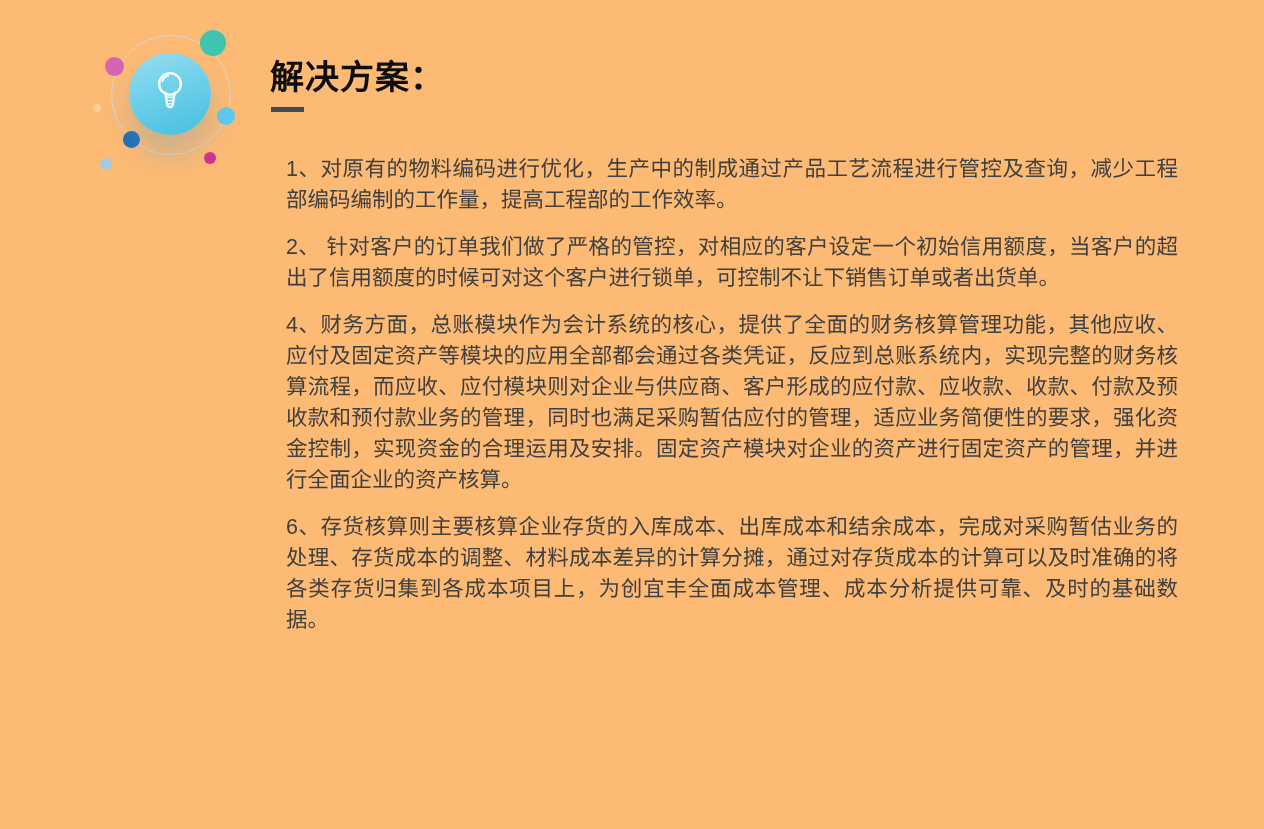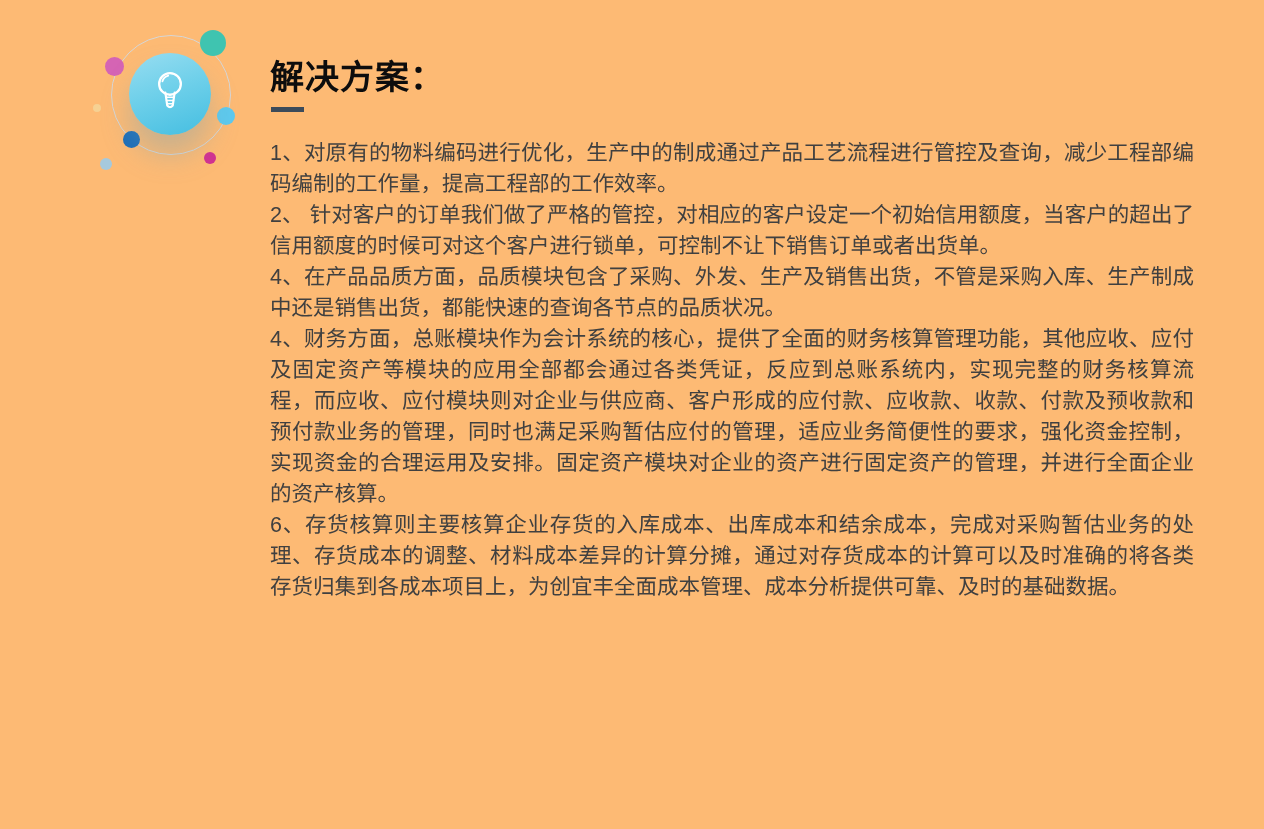--- a/index.html
+++ b/index.html
@@ -93,21 +93,21 @@
     position: absolute;
     left: 0;
     top: 138px;
     width: 924px;
     font-size: 21.5px;
     line-height: 31px;
     color: #404040;
     text-align: justify;
   }
   .body-text p {
-    margin: 0;
+    margin: 16px;
     padding: 0;
   }
 </style>
 </head>
 <body>
 
 <div class="page">
 
   <div class="deco">
     <div class="ring"></div>
@@ -132,19 +132,18 @@
     </div>
   </div>
 
   <div class="content">
     <h1 class="section-title">解决方案：</h1>
     <div class="title-underline" style="background-color: rgb(60, 75, 90);"></div>
 
     <div class="body-text">
       <p>1、对原有的物料编码进行优化，生产中的制成通过产品工艺流程进行管控及查询，减少工程部编码编制的工作量，提高工程部的工作效率。</p>
       <p>2、 针对客户的订单我们做了严格的管控，对相应的客户设定一个初始信用额度，当客户的超出了信用额度的时候可对这个客户进行锁单，可控制不让下销售订单或者出货单。</p>
-      <p>4、在产品品质方面，品质模块包含了采购、外发、生产及销售出货，不管是采购入库、生产制成中还是销售出货，都能快速的查询各节点的品质状况。</p>
       <p>4、财务方面，总账模块作为会计系统的核心，提供了全面的财务核算管理功能，其他应收、应付及固定资产等模块的应用全部都会通过各类凭证，反应到总账系统内，实现完整的财务核算流程，而应收、应付模块则对企业与供应商、客户形成的应付款、应收款、收款、付款及预收款和预付款业务的管理，同时也满足采购暂估应付的管理，适应业务简便性的要求，强化资金控制，实现资金的合理运用及安排。固定资产模块对企业的资产进行固定资产的管理，并进行全面企业的资产核算。</p>
       <p>6、存货核算则主要核算企业存货的入库成本、出库成本和结余成本，完成对采购暂估业务的处理、存货成本的调整、材料成本差异的计算分摊，通过对存货成本的计算可以及时准确的将各类存货归集到各成本项目上，为创宜丰全面成本管理、成本分析提供可靠、及时的基础数据。</p>
     </div>
   </div>
 
 </div>
 
 </body></html>

